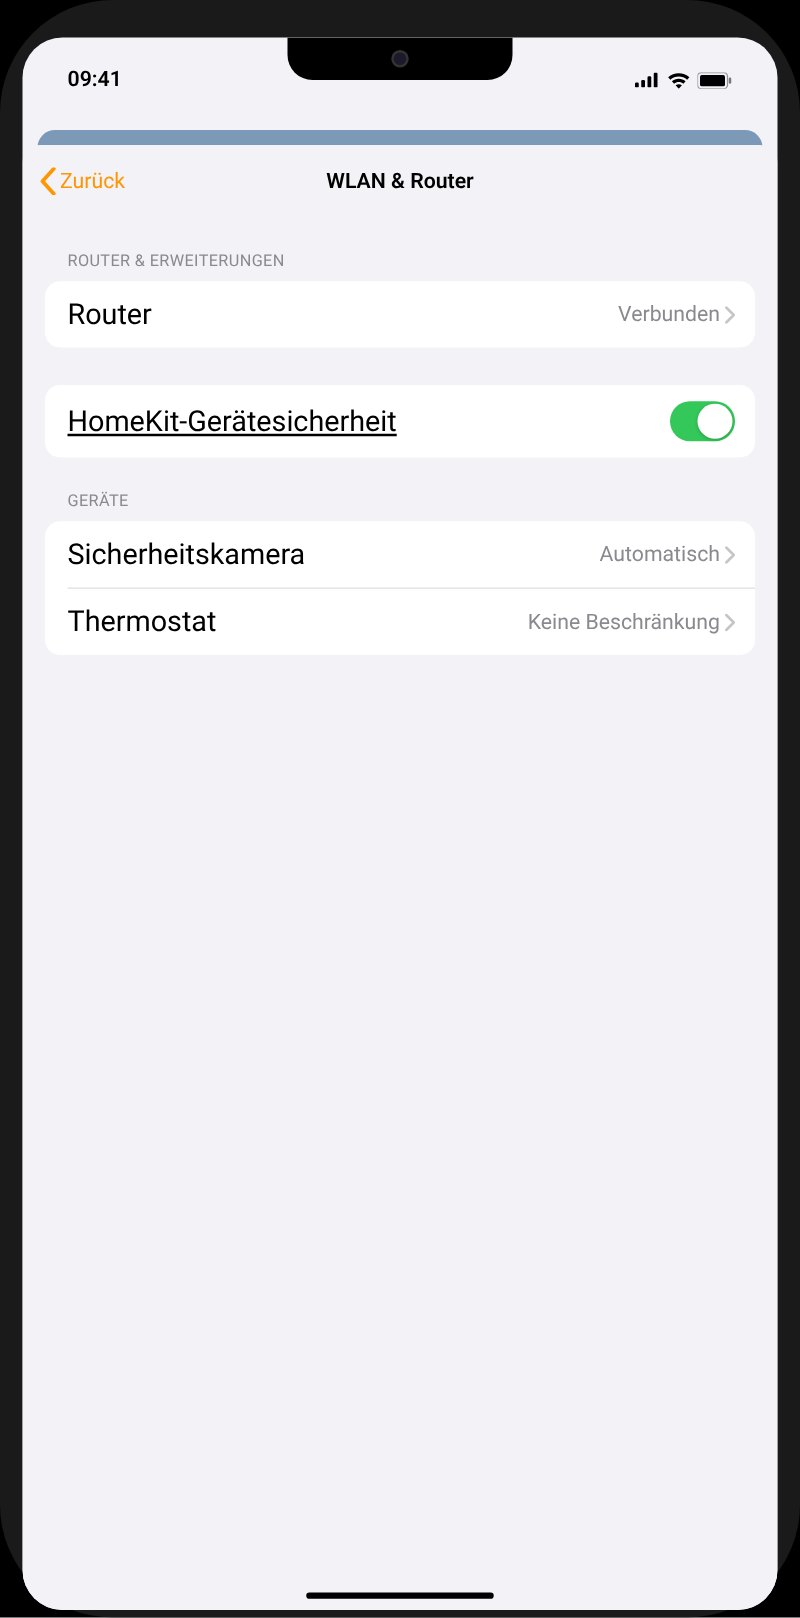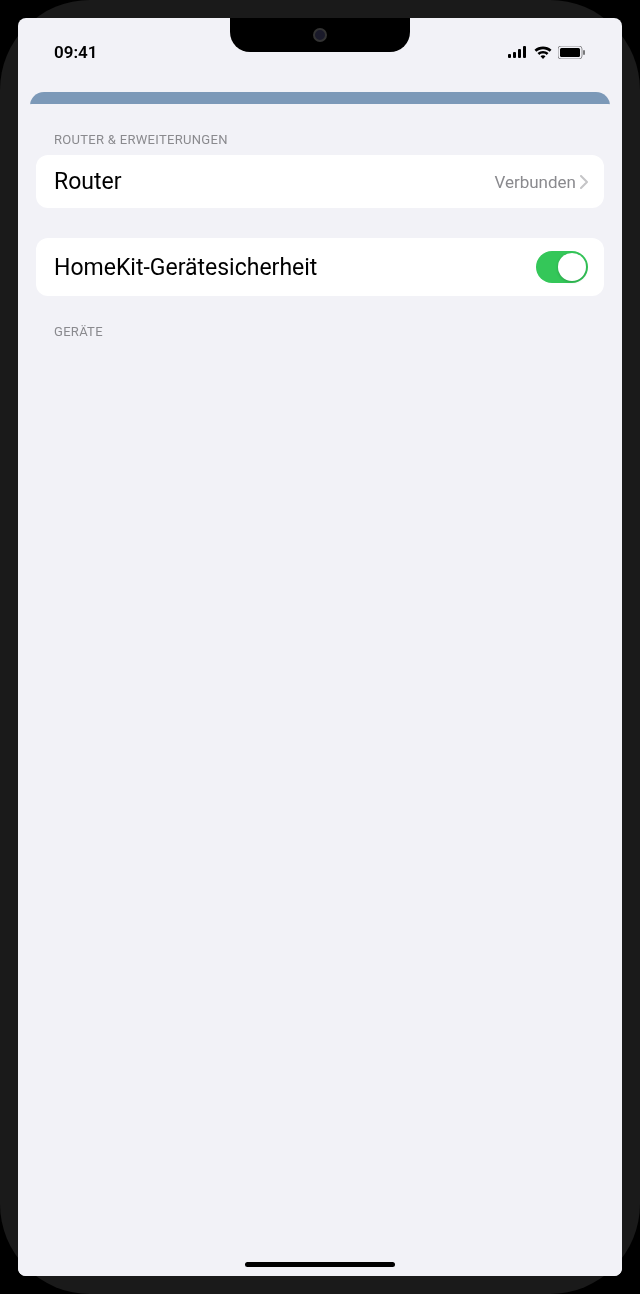--- a/index.html
+++ b/index.html
@@ -19,24 +19,25 @@
     .phone-frame {
       position: absolute;
       inset: 0;
       border-radius: 90px;
       background: #1a1a1a;
       padding: 18px;
     }
     .phone-screen {
       width: 100%;
       height: 100%;
-      border-radius: 8px;
+      border-radius: 32px;
       background: #f2f2f7;
       overflow: hidden;
       position: relative;
+      margin-top: 12px;
     }
     .notch {
       position: absolute;
       top: 0;
       left: 50%;
       transform: translateX(-50%);
       width: 180px;
       height: 34px;
       background: #000;
       border-bottom-left-radius: 20px;
@@ -185,21 +186,21 @@
       content: "";
       position: absolute;
       width: 28px;
       height: 28px;
       border-radius: 50%;
       background: #fff;
       top: 2px;
       right: 2px;
       box-shadow: 0 1px 3px rgba(0,0,0,0.2);
     }
-    .spacer-top { margin-top: 30px; }
+    .spacer-top { margin-top: 30px; text-decoration: underline; }
     .home-indicator {
       position: absolute;
       bottom: 9px;
       left: 50%;
       transform: translateX(-50%);
       width: 150px;
       height: 5px;
       background: #000;
       border-radius: 3px;
     }
@@ -249,20 +250,29 @@
               <rect x="2" y="2" width="20" height="9" rx="1.5" fill="#000"></rect>
               <rect x="25" y="4" width="2" height="5" rx="1" fill="#000" opacity="0.5"></rect>
             </svg>
         </span>
       </div>
     </div>
 
     <div class="sheet-bg"></div>
 
     <div class="sheet">
+      <div class="nav-bar">
+        <div class="back-button">
+          <svg class="chevron-back" viewBox="0 0 13 22">
+              <path d="M11 1 L2 11 L11 21" stroke="#ff9500" stroke-width="3" fill="none" stroke-linecap="round" stroke-linejoin="round"></path>
+            </svg>
+          <span>Zurück</span>
+        </div>
+        <div class="nav-title">WLAN &amp; Router</div>
+      </div>
 
       <div class="content">
 
         <div class="section-header">ROUTER &amp; ERWEITERUNGEN</div>
         <div class="list-group">
           <div class="list-row">
             <div class="row-label">Router</div>
             <div class="row-right">
               <div class="row-value">Verbunden</div>
               <svg class="chevron-right" viewBox="0 0 8 14">
@@ -274,20 +284,38 @@
 
         <div class="list-group spacer-top">
           <div class="list-row" style="cursor:default">
             <div class="row-label">HomeKit-Gerätesicherheit</div>
             <div class="toggle"></div>
           </div>
         </div>
 
         <div class="section-header">GERÄTE</div>
         <div class="list-group">
+          <div class="list-row">
+            <div class="row-label">Sicherheitskamera</div>
+            <div class="row-right">
+              <div class="row-value">Automatisch</div>
+              <svg class="chevron-right" viewBox="0 0 8 14">
+                  <path d="M1 1 L7 7 L1 13" stroke="currentColor" stroke-width="2" fill="none" stroke-linecap="round" stroke-linejoin="round"></path>
+                </svg>
+            </div>
+          </div>
+          <div class="list-row">
+            <div class="row-label">Thermostat</div>
+            <div class="row-right">
+              <div class="row-value">Keine Beschränkung</div>
+              <svg class="chevron-right" viewBox="0 0 8 14">
+                  <path d="M1 1 L7 7 L1 13" stroke="currentColor" stroke-width="2" fill="none" stroke-linecap="round" stroke-linejoin="round"></path>
+                </svg>
+            </div>
+          </div>
         </div>
 
       </div>
     </div>
 
     <div class="home-indicator"></div>
   </div>
 </div>
 
 </body></html>

